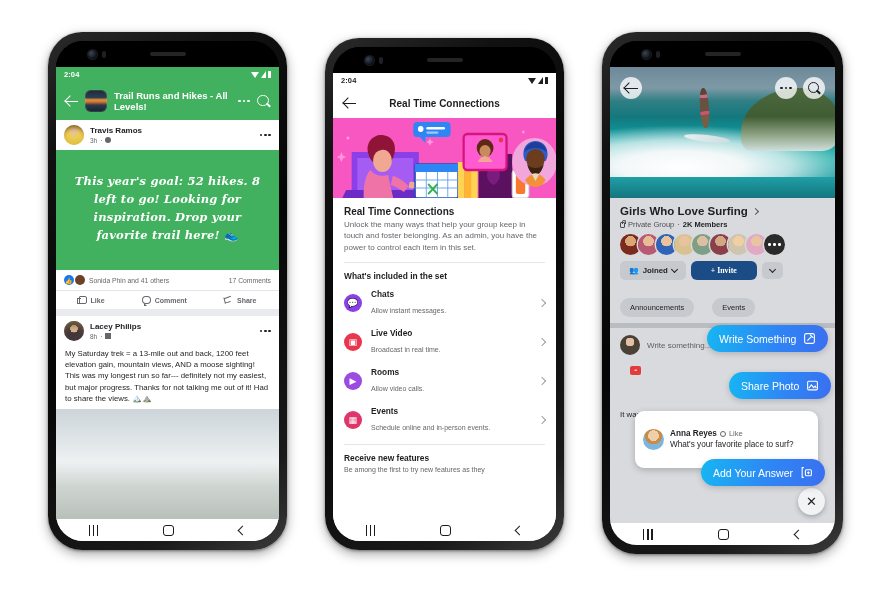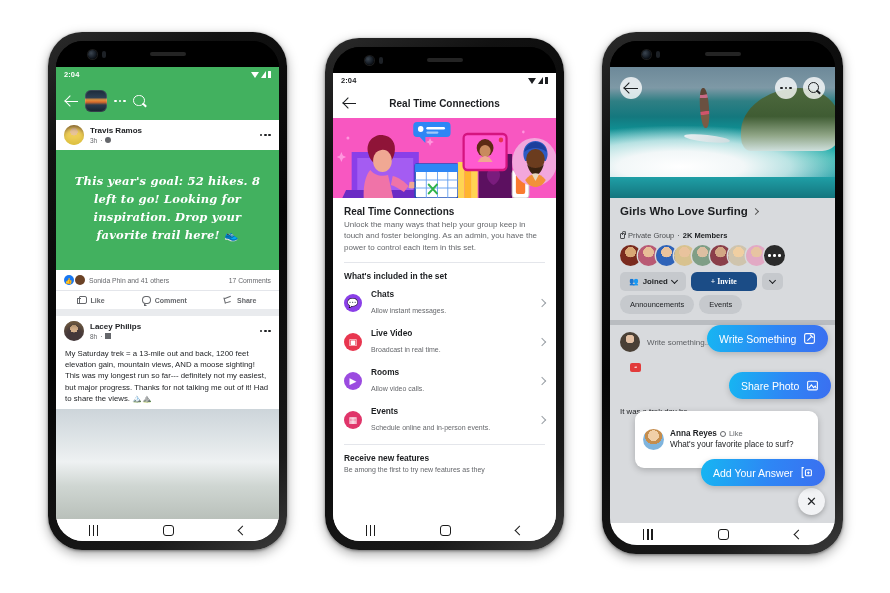--- a/index.html
+++ b/index.html
@@ -212,32 +212,32 @@
     border-radius: 50%;
     transform: rotate(6deg);
   }
   .round-btn {
     position:absolute; width:22px;height:22px;border-radius:50%;
     background: rgba(255,255,255,.78); display:flex;align-items:center;justify-content:center; color:#1c1e21;
   }
   .p3-info { background:#d8dadd; padding: 7px 10px 6px; flex:none; }
   .p3-gname { font-size:11.5px; font-weight:700; color:#1c1e21; display:flex; align-items:center; gap:5px; }
   .chev-r { width:5px;height:5px;border-top:1.6px solid #555;border-right:1.6px solid #555;transform:rotate(45deg); }
-  .p3-sub { font-size:7.5px; color:#4b4d50; margin-top:14px; display:flex; align-items:center; gap:3px; }
+  .p3-sub { font-size:7.5px; color:#4b4d50; margin-top:3px; display:flex; align-items:center; gap:3px; }
   .lock { width:5px;height:6px;border:1.2px solid #4b4d50;border-radius:1px; position:relative; }
   .lock:before{content:'';position:absolute;left:.6px;top:-2.6px;width:2.4px;height:2.6px;border:1.1px solid #4b4d50;border-bottom:none;border-radius:2px 2px 0 0;}
   .facepile { display:flex; margin-top:5px; }
   .fp { width:21px;height:21px;border-radius:50%; margin-right:-3px; box-shadow:0 0 0 1.4px #d8dadd; }
   .btnrow { display:flex; gap:5px; margin-top:6px; align-items:center; }
   .btn-grey { background:#c6c9cd; color:#1c1e21; border-radius:5px; font-size:7.8px; font-weight:700;
               padding:5px 9px; display:flex; align-items:center; gap:4px; }
   .btn-blue { background:#1B4C86; color:#fff; border-radius:6px; font-size:7.8px; font-weight:700;
               padding:5px 20px; display:flex; align-items:center; gap:4px;font-family:Liberation Serif, serif; }
   .caret { width:5px;height:5px;border-bottom:1.5px solid currentColor;border-right:1.5px solid currentColor;transform:rotate(45deg);margin-bottom:2px; }
-  .tabs { display:flex; gap:5px; margin-top:4px; }
+  .tabs { display:flex; gap:18px; margin-top:18px; }
   .tab { background:#c6c9cd; color:#1c1e21; border-radius:11px; font-size:7.5px; padding:5px 10px; white-space:nowrap; }
   .p3-composer { background:#d8dadd; border-top:5px solid #b9bcc0; padding:7px 10px; display:flex; align-items:center; gap:7px; flex:none; }
   .comp-av { width:20px;height:20px;border-radius:50%; background: radial-gradient(circle at 50% 35%, #e3c0a4 0 26%, #4a4036 27% 100%); }
   .comp-ph { font-size:8px; color:#5c5f63; }
   .p3-feed { flex:1 1 auto; background:#d8dadd; padding: 2px 10px 0; min-height:0; position:relative; }
   .feed-line { font-size:7.8px; color:#1c1e21; }
 
   .float {
     position:absolute;
     background: linear-gradient(100deg,#16B6F2 0%, #2E86F5 55%, #3B6FF0 100%);
@@ -284,20 +284,21 @@
           <span class="status-icons">
             <i class="ic-wifi"></i>
             <i class="ic-sig"></i>
             <i class="ic-bat"></i>
           </span>
         </div>
 
         <div class="p1-header">
           <span class="arrow-left"></span>
           <span class="grp-thumb"></span>
+          <span class="grp-title">Trail Runs and Hikes - All Levels!</span>
           <span class="dots-h">
               <i></i>
               <i></i>
               <i></i>
             </span>
           <span class="mag"></span>
         </div>
 
         <div class="post-head">
           <span class="avatar av-travis"></span>

